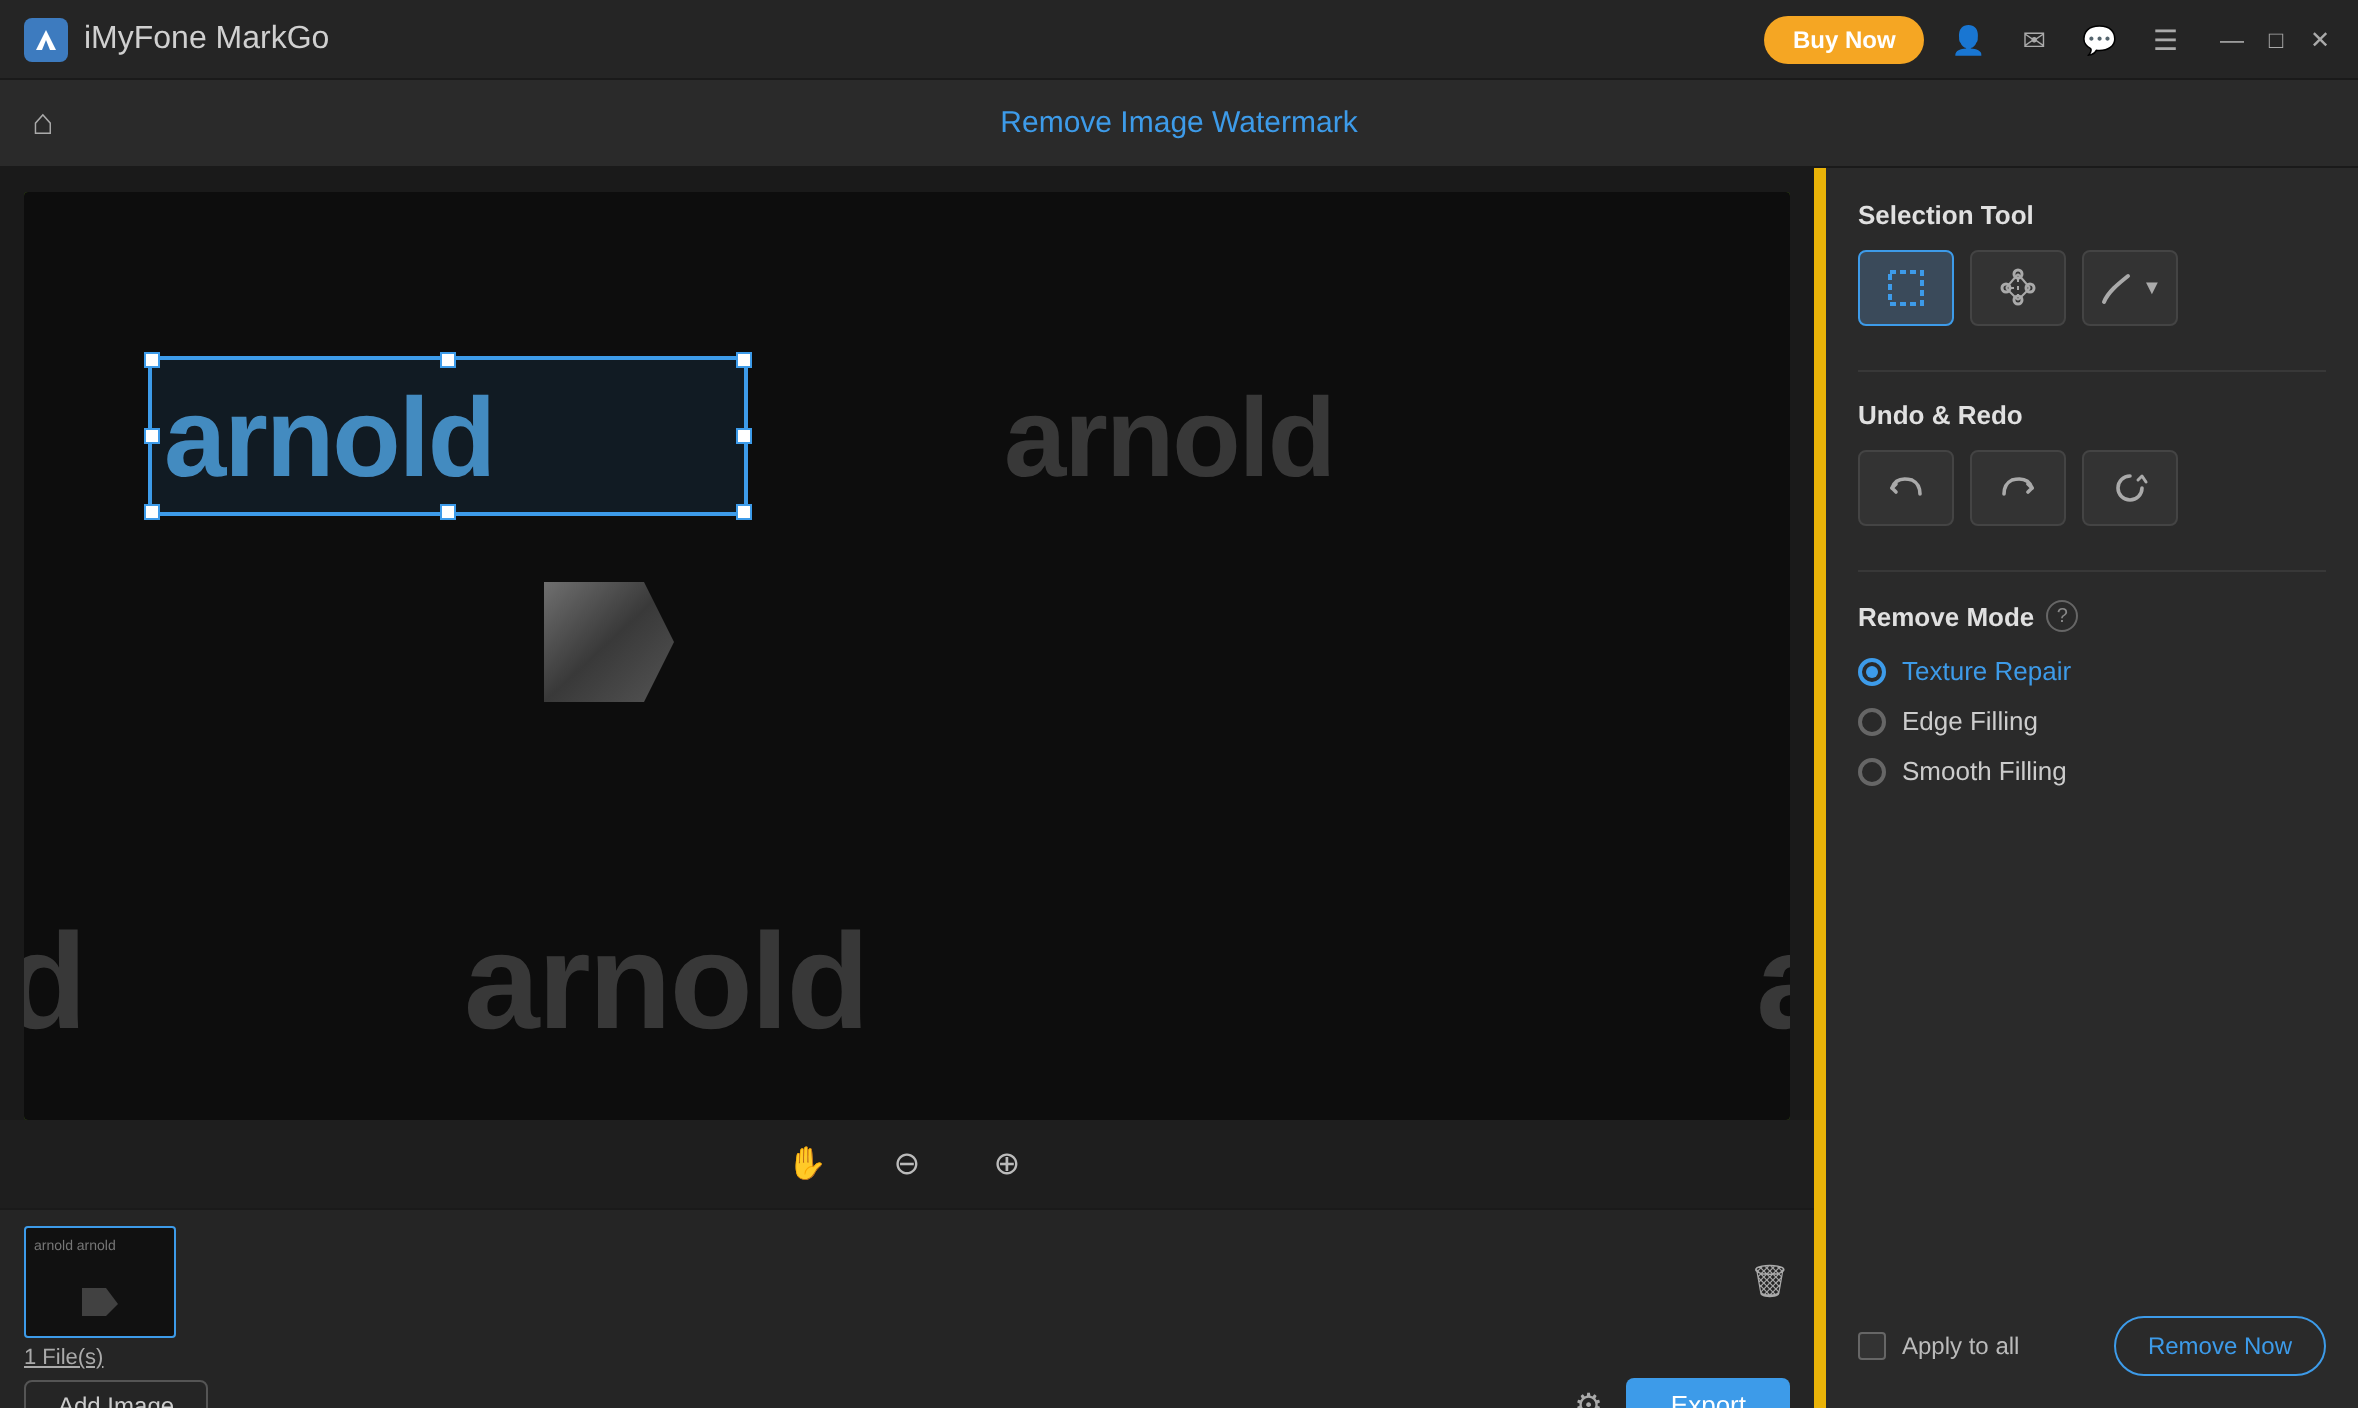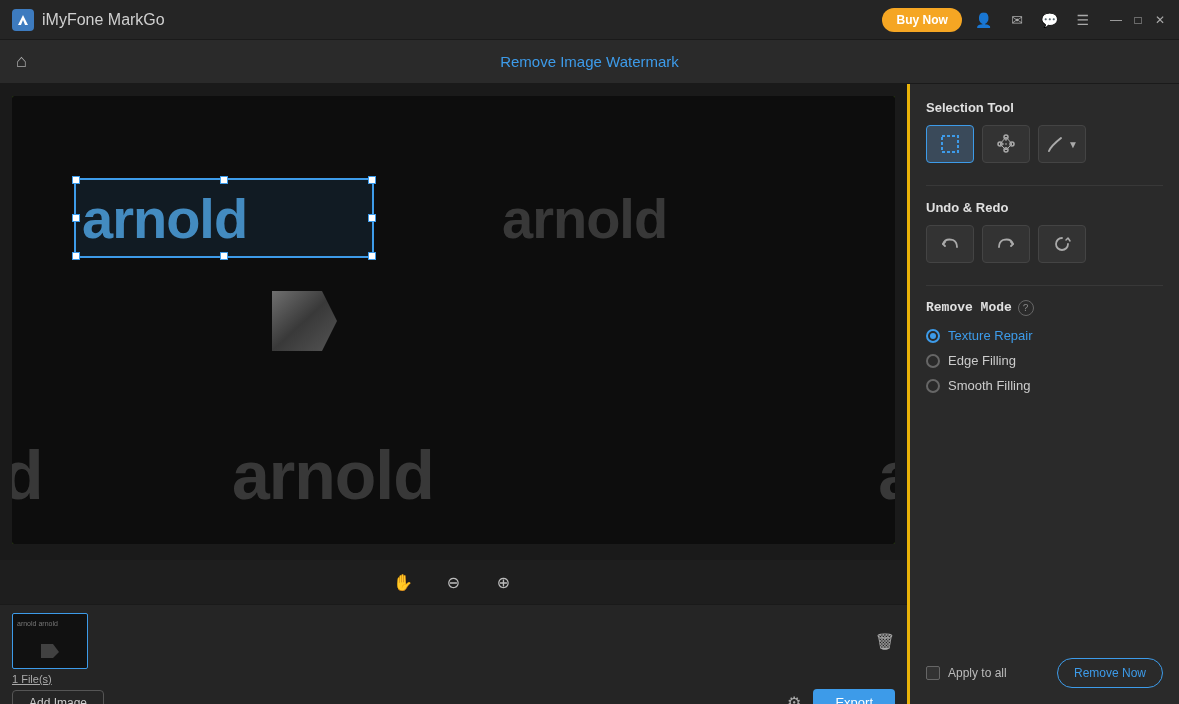--- a/index.html
+++ b/index.html
@@ -113,21 +113,21 @@
       display: flex;
       flex-direction: column;
       background: #1a1a1a;
       position: relative;
     }
     .canvas-container {
       flex: 1;
       background: #4d7c0f;
       position: relative;
       overflow: hidden;
-      margin: 12px 12px 16px 12px;
+      margin: 12px 12px 0 12px;
       border-radius: 2px;
     }
     .canvas-bg {
       width: 100%;
       height: 100%;
       background: #0d0d0d;
       position: relative;
       overflow: hidden;
     }
 
@@ -297,21 +297,21 @@
       color: #aaa;
       font-size: 16px;
       cursor: pointer;
       margin-left: auto;
     }
 
     
     .right-panel {
       width: 272px;
       background: #2a2a2a;
-      border-left: 3px solid #eab308;
+      border-left: 6px solid #eab308;
       padding: 16px;
       display: flex;
       flex-direction: column;
     }
     .panel-section-title {
       font-size: 13px;
       font-weight: 600;
       color: #e0e0e0;
       margin-bottom: 10px;
     }
@@ -375,24 +375,23 @@
       cursor: pointer;
       color: #ccc;
       font-size: 16px;
     }
 
     .remove-mode-section {
       flex: 1;
     }
     .mode-header {
       display: flex;
-      align-items: flex-start;
+      align-items: flex-end;
       gap: 6px;
       margin-bottom: 12px;
-      font-family: Liberation Mono, monospace;
     }
     .mode-help {
       width: 16px;
       height: 16px;
       border-radius: 50%;
       border: 1px solid #666;
       display: flex;
       align-items: center;
       justify-content: center;
       font-size: 10px;

